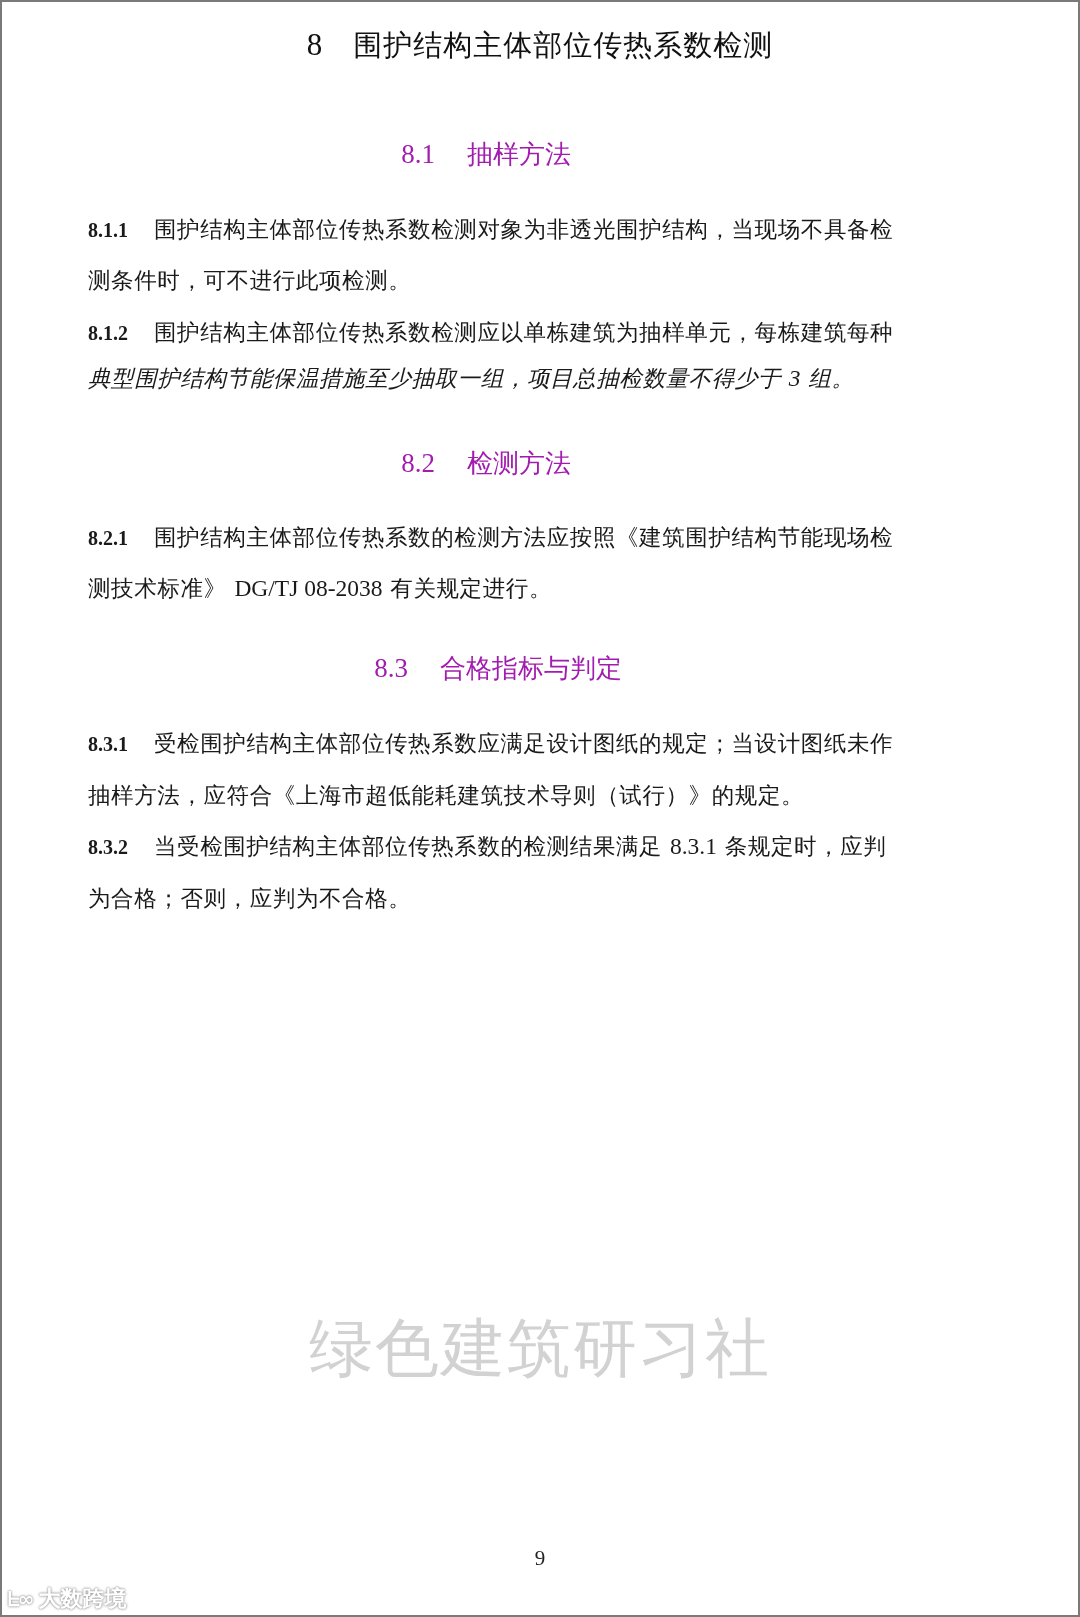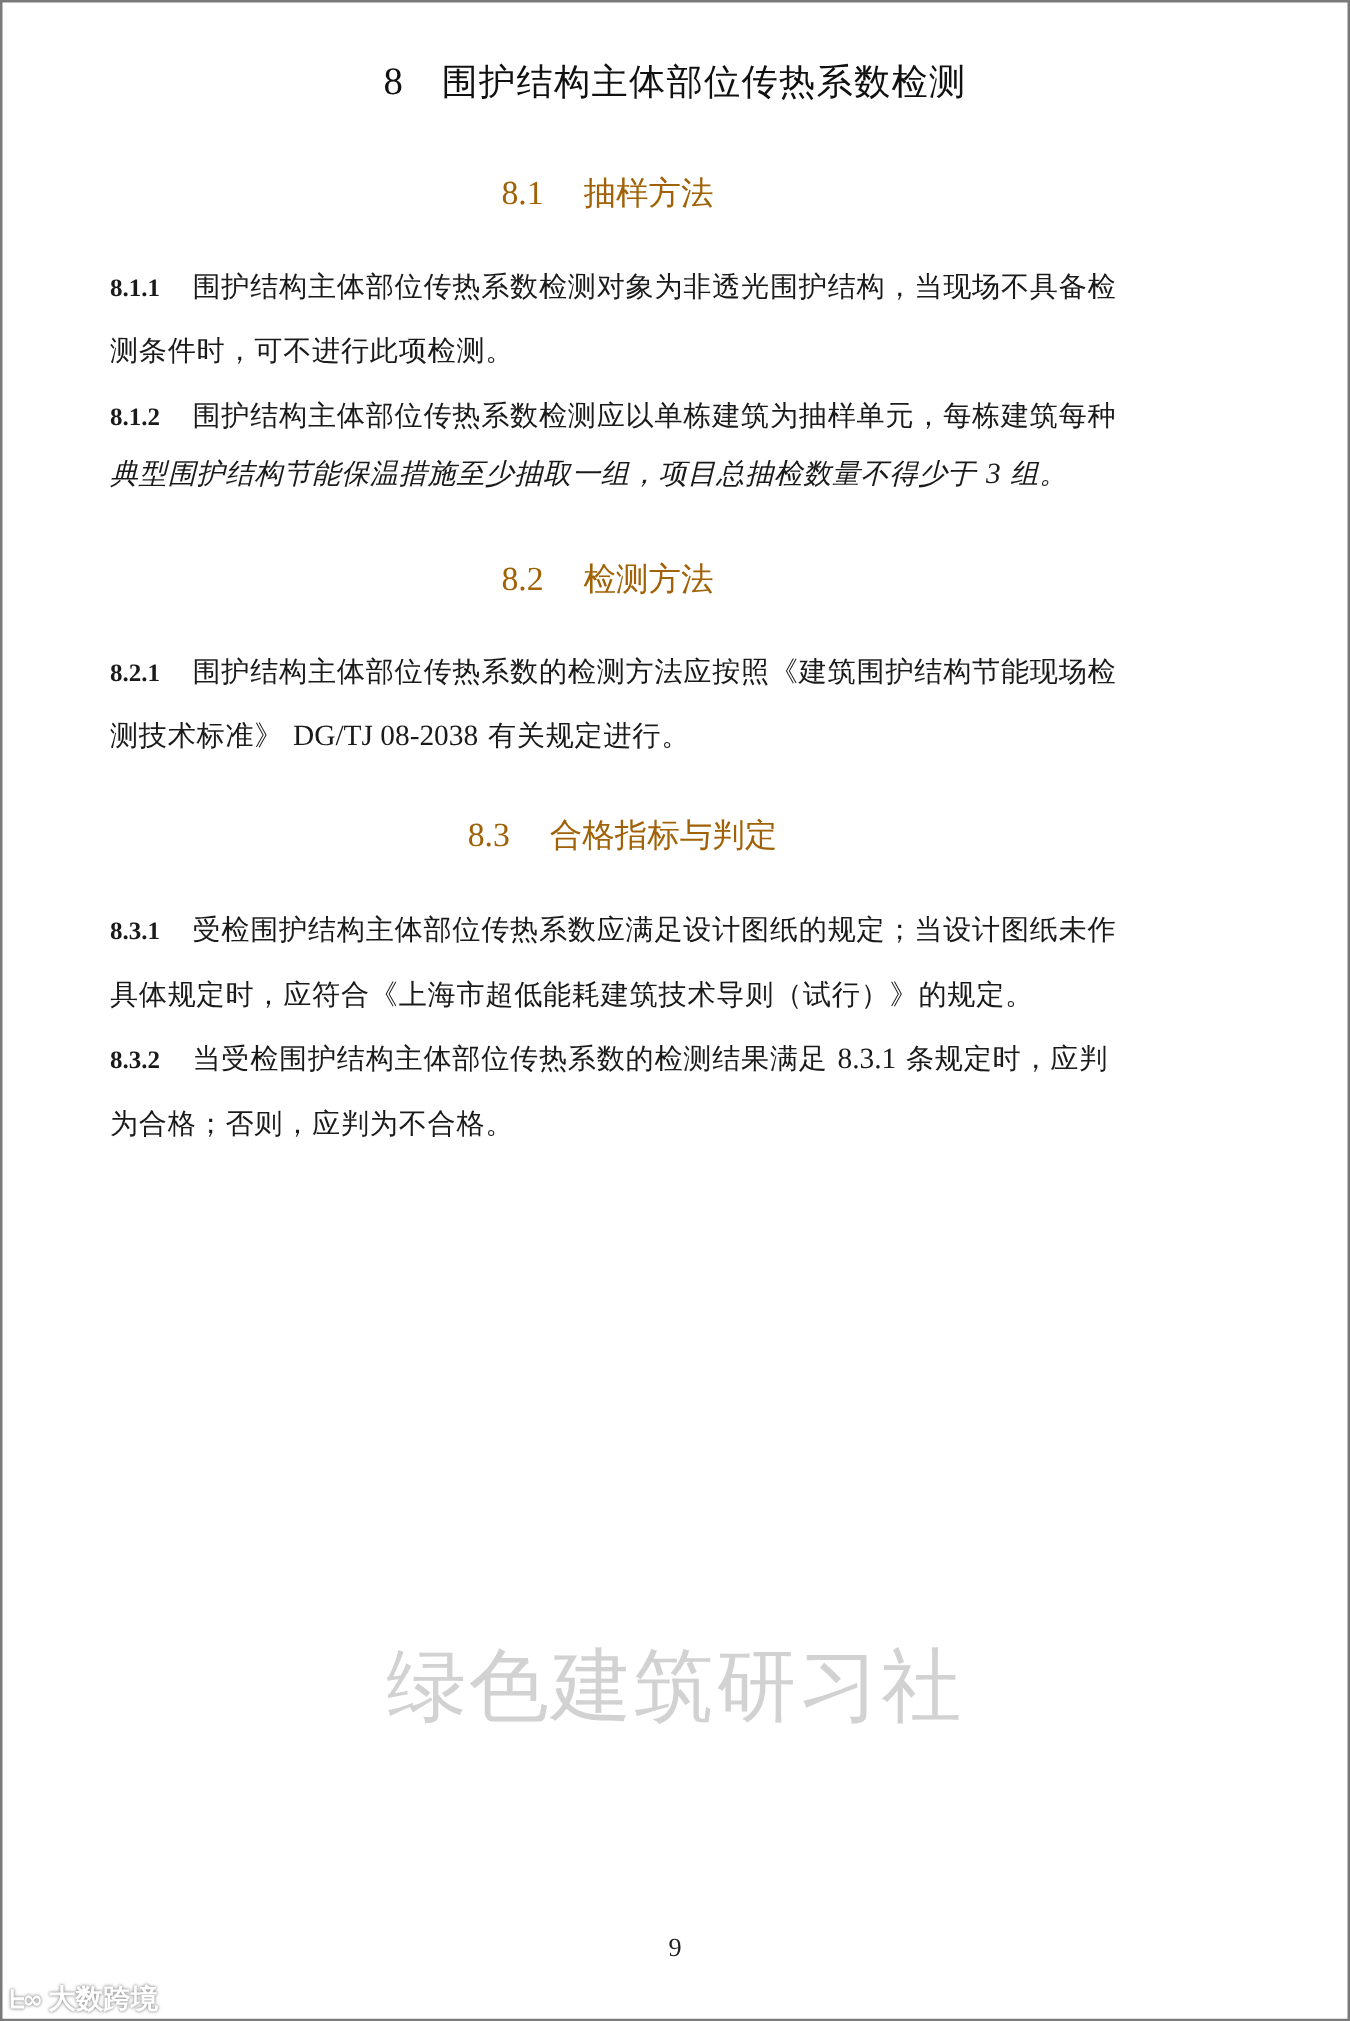--- a/index.html
+++ b/index.html
@@ -25,34 +25,33 @@
   }
   .abs { position: absolute; white-space: nowrap; }
 
   .chapter-title {
     left: 0; width: 1080px; top: 26px;
     text-align: center;
     font-family: "DejaVu Sans", sans-serif;
     font-size: 29px;
     letter-spacing: 1px;
     color: #111;
-    margin-top: 20px;
   }
   .chapter-title .num {
     font-family: "Liberation Serif", serif;
     margin-right: 30px;
     font-size: 31px;
   }
 
   .section-heading {
     left: 0; width: 972px;
     text-align: center;
     font-family: "DejaVu Sans", sans-serif;
     font-size: 26px;
-    color: #a16207;
+    color: #a21caf;
   }
   .section-heading .num {
     font-family: "Liberation Serif", serif;
     font-size: 27px;
     margin-right: 32px;
   }
 
   .para-line {
     left: 88px;
     font-family: "DejaVu Sans", sans-serif;
@@ -153,21 +152,21 @@
 </div>
 
 <div class="abs section-heading" style="top:651px;margin-left:12px;">
   <span class="num">8.3</span><span>合格指标与判定</span>
 </div>
 
 <div class="abs para-line" style="top:728px;">
   <span class="clause-num">8.3.1</span><span>受检围护结构主体部位传热系数应满足设计图纸的规定；当设计图纸未作</span>
 </div>
 <div class="abs para-line" style="top:780px;">
-  <span>具体规定时，应符合《上海市超低能耗建筑技术导则（试行）》的规定。</span>
+  <span>抽样方法，应符合《上海市超低能耗建筑技术导则（试行）》的规定。</span>
 </div>
 
 <div class="abs para-line" style="top:831px;">
   <span class="clause-num">8.3.2</span><span>当受检围护结构主体部位传热系数的检测结果满足</span>
   <span class="latin">8.3.1</span>
   <span>条规定时，应判</span>
 </div>
 <div class="abs para-line" style="top:883px;">
   <span>为合格；否则，应判为不合格。</span>
 </div>

